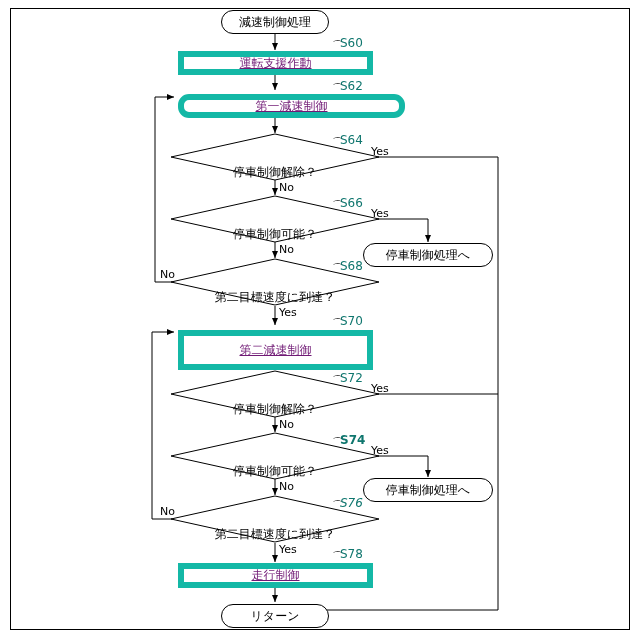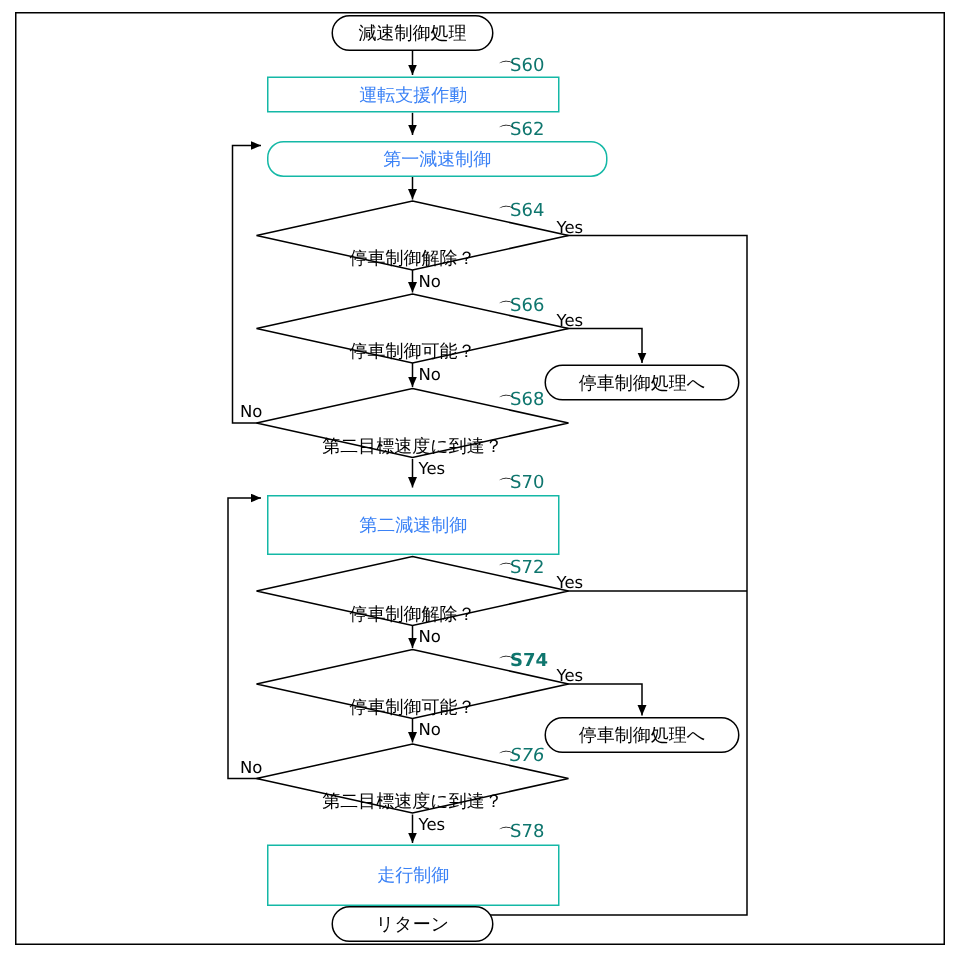--- a/index.html
+++ b/index.html
@@ -33,28 +33,29 @@
     display: flex;
     align-items: center;
     justify-content: center;
     font-size: 12px;
     color: #000;
     box-sizing: border-box;
   }
   
   .proc {
     position: absolute;
-    border: 1px solid #14b8a6;
+    border: 6px solid #14b8a6;
     background: #fff;
     display: flex;
     align-items: center;
     justify-content: center;
     font-size: 12px;
-    color: #3b82f6;
+    color: #701a75;
     box-sizing: border-box;
+    text-decoration: underline;
   }
   
   .dec {
     position: absolute;
   }
   .dec svg { display: block; }
   .dec .dectext {
     position: absolute;
     left: 0; top: 0;
     width: 100%; height: 100%;
@@ -237,21 +238,21 @@
     </svg>
     <div class="dectext">
         <span>第二目標速度に到達？</span>
       </div>
   </div>
   <div class="steplbl" style="left:340px; top:496px;font-style:italic;">S76</div>
   <div class="lbl" style="left:332px; top:498px;">⌒</div>
   <div class="lbl" style="left:160px; top:505px;">No</div>
   <div class="lbl" style="left:279px; top:543px;">Yes</div>
 
-  <div class="proc" style="left:178px; top:563px; width:195px; height:41px;">
+  <div class="proc" style="left:178px; top:563px; width:195px; height:25px;">
     <span>走行制御</span>
   </div>
   <div class="steplbl" style="left:340px; top:547px;">S78</div>
   <div class="lbl" style="left:332px; top:549px;">⌒</div>
 
   <div class="term" style="left:221px; top:604px; width:108px; height:24px;">
     <span>リターン</span>
   </div>
 
 </div>

